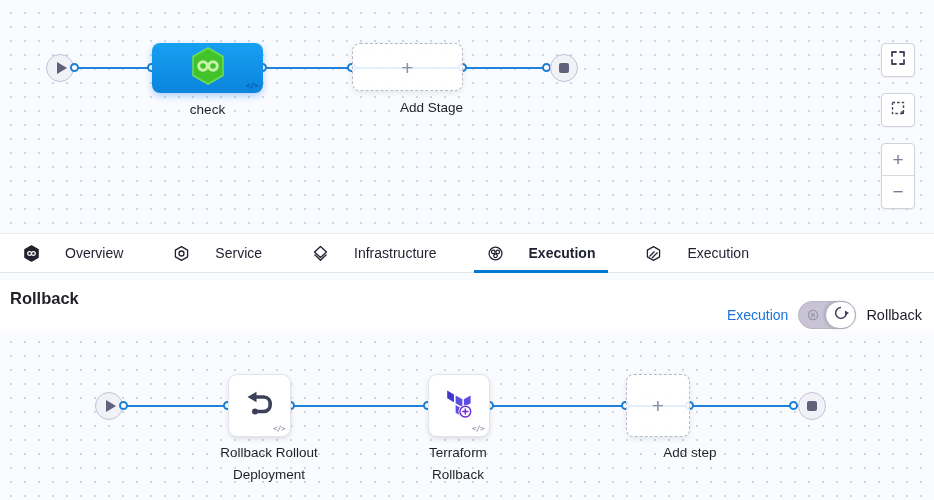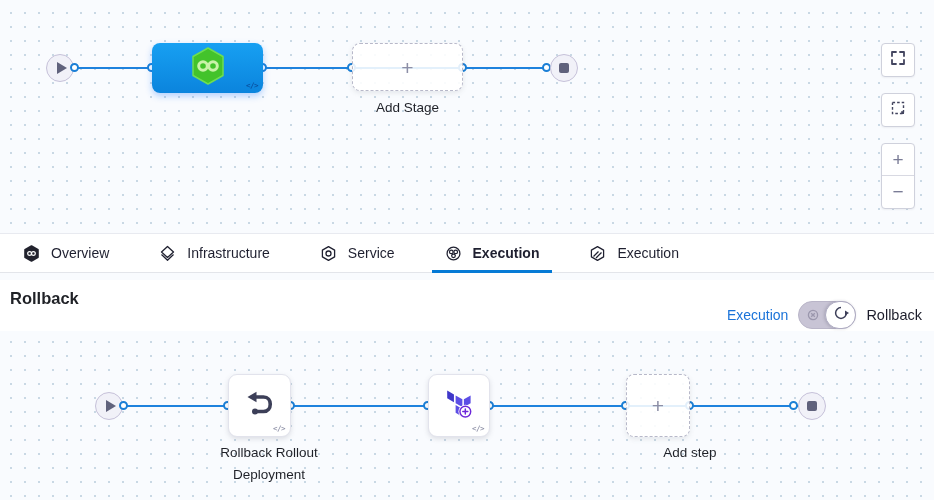--- a/index.html
+++ b/index.html
@@ -49,21 +49,21 @@
     display:flex; align-items:center; justify-content:center; box-shadow:0 1px 2px rgba(40,41,61,.06); cursor:pointer; }
   .ctl-btn + .ctl-btn { margin-top:16px; }
   .zoom-group { margin-top:16px; width:34px; background:#fff; border:1px solid #cfd1dc; border-radius:4px;
     box-shadow:0 1px 2px rgba(40,41,61,.06); }
   .zoom-cell { height:32px; display:flex; align-items:center; justify-content:center;
     font-size:19px; font-weight:300; color:#7a7c96; cursor:pointer; }
   .zoom-cell:first-child { border-bottom:1px solid #d8d9e2; }
 
   .tabbar { position:relative; height:40px; background:#fff; border-top:1px solid #e8eaf0;
     border-bottom:1px solid #e3e5ea; display:flex; align-items:stretch; padding-left:10px; gap:24px; }
-  .tab { position:relative; display:flex; align-items:center; gap:11px; padding:0 13px;
+  .tab { position:relative; display:flex; align-items:center; gap:25px; padding:0 13px;
     font-size:14px; color:#1f2030; cursor:pointer; white-space:nowrap; }
   .tab.active { font-weight:700; }
   .tab.active::after { content:""; position:absolute; left:0; right:0; bottom:-1px; height:3.5px; background:#0278d5; }
   .tab svg { display:block; }
 
   .header-band { position:absolute; left:0; top:7px; width:934px; height:51px; background:#fff; }
   .section-title { position:absolute; left:10px; top:9px; font-size:16.5px; font-weight:700; color:#1f2126; }
   .right-controls { position:absolute; right:12px; top:21px; display:flex; align-items:center; gap:10px; }
   .exec-link { font-size:14px; color:#1a73d9; cursor:pointer; }
   .toggle { position:relative; width:58px; height:28px; border-radius:14px; background:#c8c4d5;
@@ -96,25 +96,26 @@
     <div class="stage-node">
       <span>
         <svg width="36" height="40" viewBox="0 0 36 40">
           <polygon points="18,2 33,10.5 33,29.5 18,38 3,29.5 3,10.5" fill="#43c32b" stroke="#6ede52" stroke-width="1.5" stroke-linejoin="round"></polygon>
           <circle cx="13" cy="20" r="4.3" fill="none" stroke="#c9f3a8" stroke-width="3"></circle>
           <circle cx="23" cy="20" r="4.3" fill="none" stroke="#c9f3a8" stroke-width="3"></circle>
         </svg>
       </span>
       <span class="code-glyph">&lt;/&gt;</span>
     </div>
+    <div class="node-label" style="left:152px;top:99px;width:111px;">check</div>
 
     <div class="add-node" style="left:352px;top:43px;width:111px;height:48px;">
       <span class="add-plus">+</span>
     </div>
-    <div class="node-label" style="left:352px;top:97px;width:111px;">Add Stage</div>
+    <div class="node-label" style="left:352px;top:97px;width:111px;text-align:right;">Add Stage</div>
 
     <div class="round-node" style="left:550px;top:54px;">
       <span class="stop-sq"></span>
     </div>
 
     <div class="canvas-controls">
       <div class="ctl-btn">
         <span>
           <svg width="16" height="16" viewBox="0 0 16 16" fill="none" stroke="#43455f" stroke-width="1.8" stroke-linecap="round" stroke-linejoin="round">
             <path d="M2 6 V2 H6"></path>
@@ -150,34 +151,34 @@
           <polygon points="8.5,1 15,4.8 15,12.2 8.5,16 2,12.2 2,4.8" fill="#22232e" stroke="#22232e" stroke-width="1.6" stroke-linejoin="round"></polygon>
           <circle cx="6.6" cy="8.5" r="1.9" fill="none" stroke="#fff" stroke-width="1.25"></circle>
           <circle cx="10.4" cy="8.5" r="1.9" fill="none" stroke="#fff" stroke-width="1.25"></circle>
         </svg>
       </span>
       <span>Overview</span>
     </div>
     <div class="tab">
       <span>
         <svg width="17" height="17" viewBox="0 0 17 17" fill="none" stroke="#1f2030" stroke-width="1.3" stroke-linejoin="round">
+          <polygon points="8.5,1.6 14.6,5.1 14.6,11.9 8.5,15.4 2.4,11.9 2.4,5.1"></polygon>
+          <circle cx="8.5" cy="8.5" r="2.5"></circle>
+        </svg>
+      </span>
+      <span>Service</span>
+    </div>
+    <div class="tab">
+      <span>
+        <svg width="17" height="17" viewBox="0 0 17 17" fill="none" stroke="#1f2030" stroke-width="1.3" stroke-linejoin="round">
           <polygon points="8.5,1.5 14.5,7 8.5,12.5 2.5,7"></polygon>
           <path d="M2.5 9.6 L8.5 15.2 L14.5 9.6"></path>
         </svg>
       </span>
       <span>Infrastructure</span>
-    </div>
-    <div class="tab">
-      <span>
-        <svg width="17" height="17" viewBox="0 0 17 17" fill="none" stroke="#1f2030" stroke-width="1.3" stroke-linejoin="round">
-          <polygon points="8.5,1.6 14.6,5.1 14.6,11.9 8.5,15.4 2.4,11.9 2.4,5.1"></polygon>
-          <circle cx="8.5" cy="8.5" r="2.5"></circle>
-        </svg>
-      </span>
-      <span>Service</span>
     </div>
     <div class="tab active">
       <span>
         <svg width="17" height="17" viewBox="0 0 17 17" fill="none" stroke="#1f2030" stroke-width="1.25">
           <circle cx="8.5" cy="8.5" r="6.4"></circle>
           <circle cx="6.3" cy="6.9" r="1.8"></circle>
           <circle cx="10.7" cy="6.9" r="1.8"></circle>
           <circle cx="8.5" cy="10.8" r="1.8"></circle>
         </svg>
       </span>
@@ -254,20 +255,21 @@
           <polygon points="13,8.8 21,13.4 21,22.6 13,18" fill="#5c4ee5"></polygon>
           <polygon points="22.8,13.4 30.8,8.8 30.8,18 22.8,22.6" fill="#5c4ee5"></polygon>
           <polygon points="13,20.3 21,24.9 21,34.1 13,29.5" fill="#5c4ee5"></polygon>
           <circle cx="24.5" cy="28" r="8.2" fill="#fff"></circle>
           <circle cx="24.5" cy="28" r="6.4" fill="#fff" stroke="#6d28d9" stroke-width="1.7"></circle>
           <path d="M24.5 25 v6 M21.5 28 h6" stroke="#6d28d9" stroke-width="1.7" stroke-linecap="round"></path>
         </svg>
       </span>
       <span class="code-glyph">&lt;/&gt;</span>
     </div>
+    <div class="node-label" style="left:408px;top:169px;width:100px;">Terraform Rollback</div>
 
     <div class="add-node" style="left:626px;top:101px;width:64px;height:63px;">
       <span class="add-plus">+</span>
     </div>
     <div class="node-label" style="left:640px;top:169px;width:100px;">Add step</div>
 
     <div class="round-node" style="left:798px;top:119px;">
       <span class="stop-sq"></span>
     </div>
   </section>

